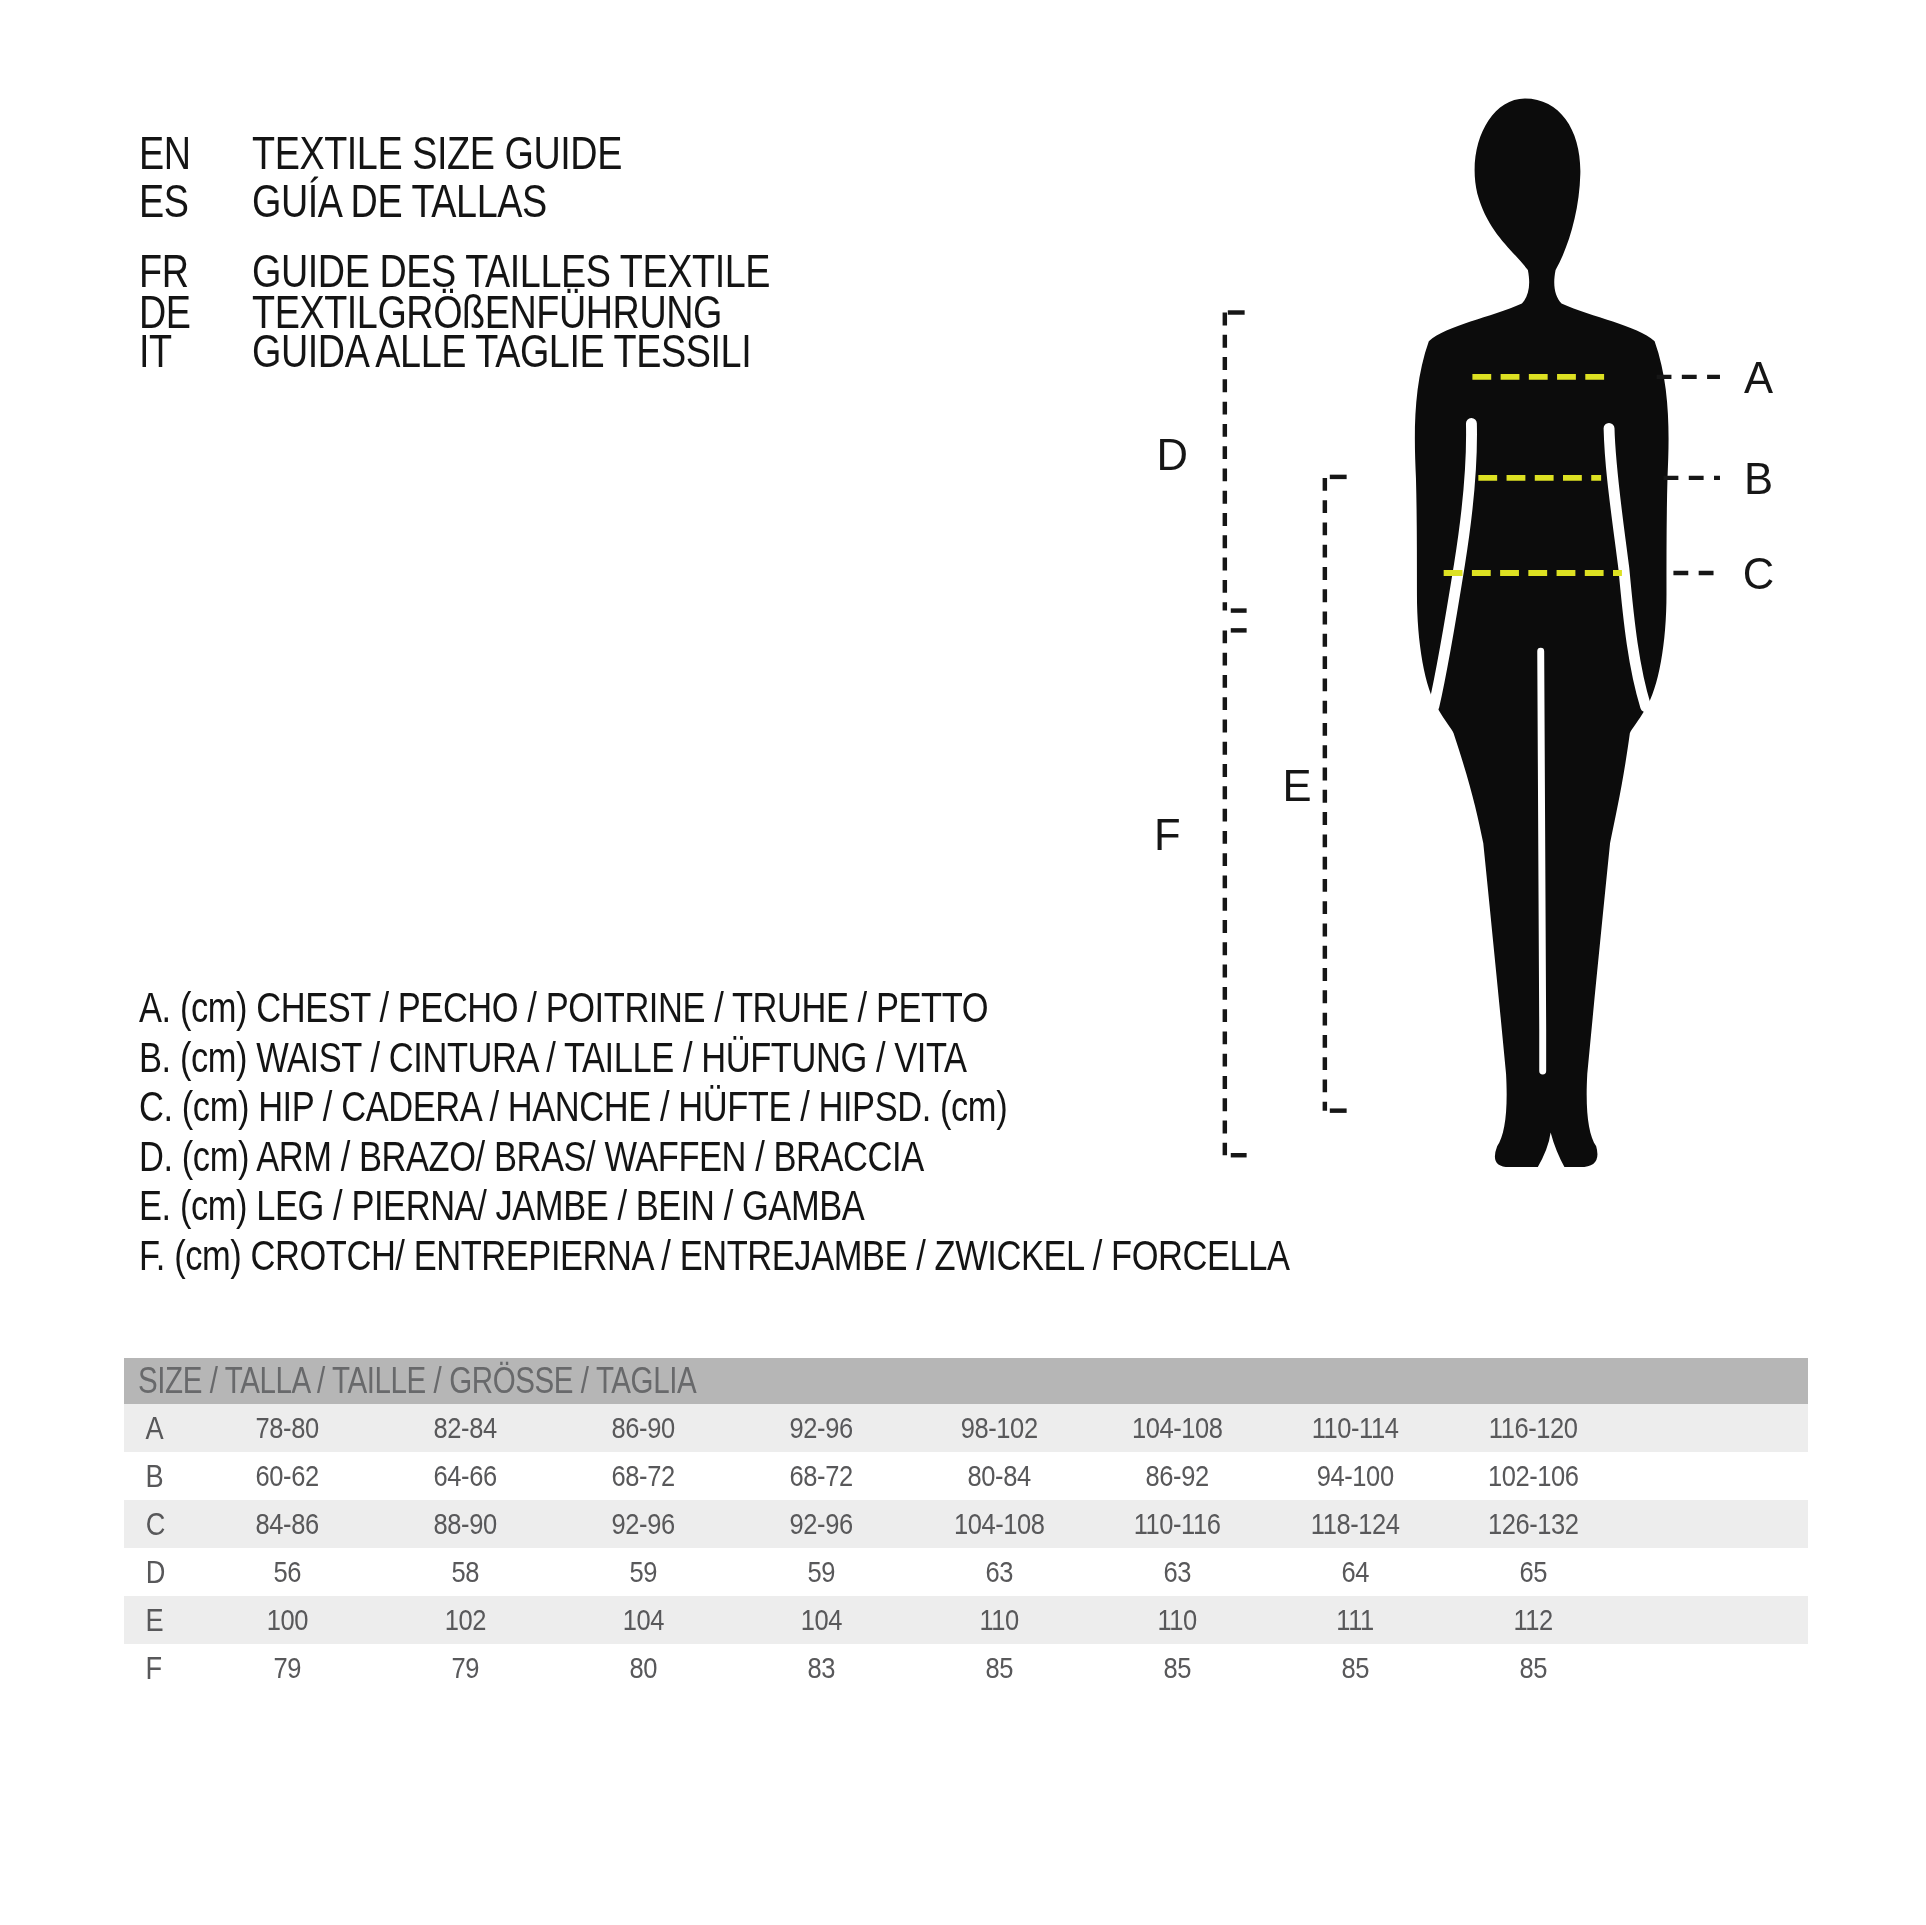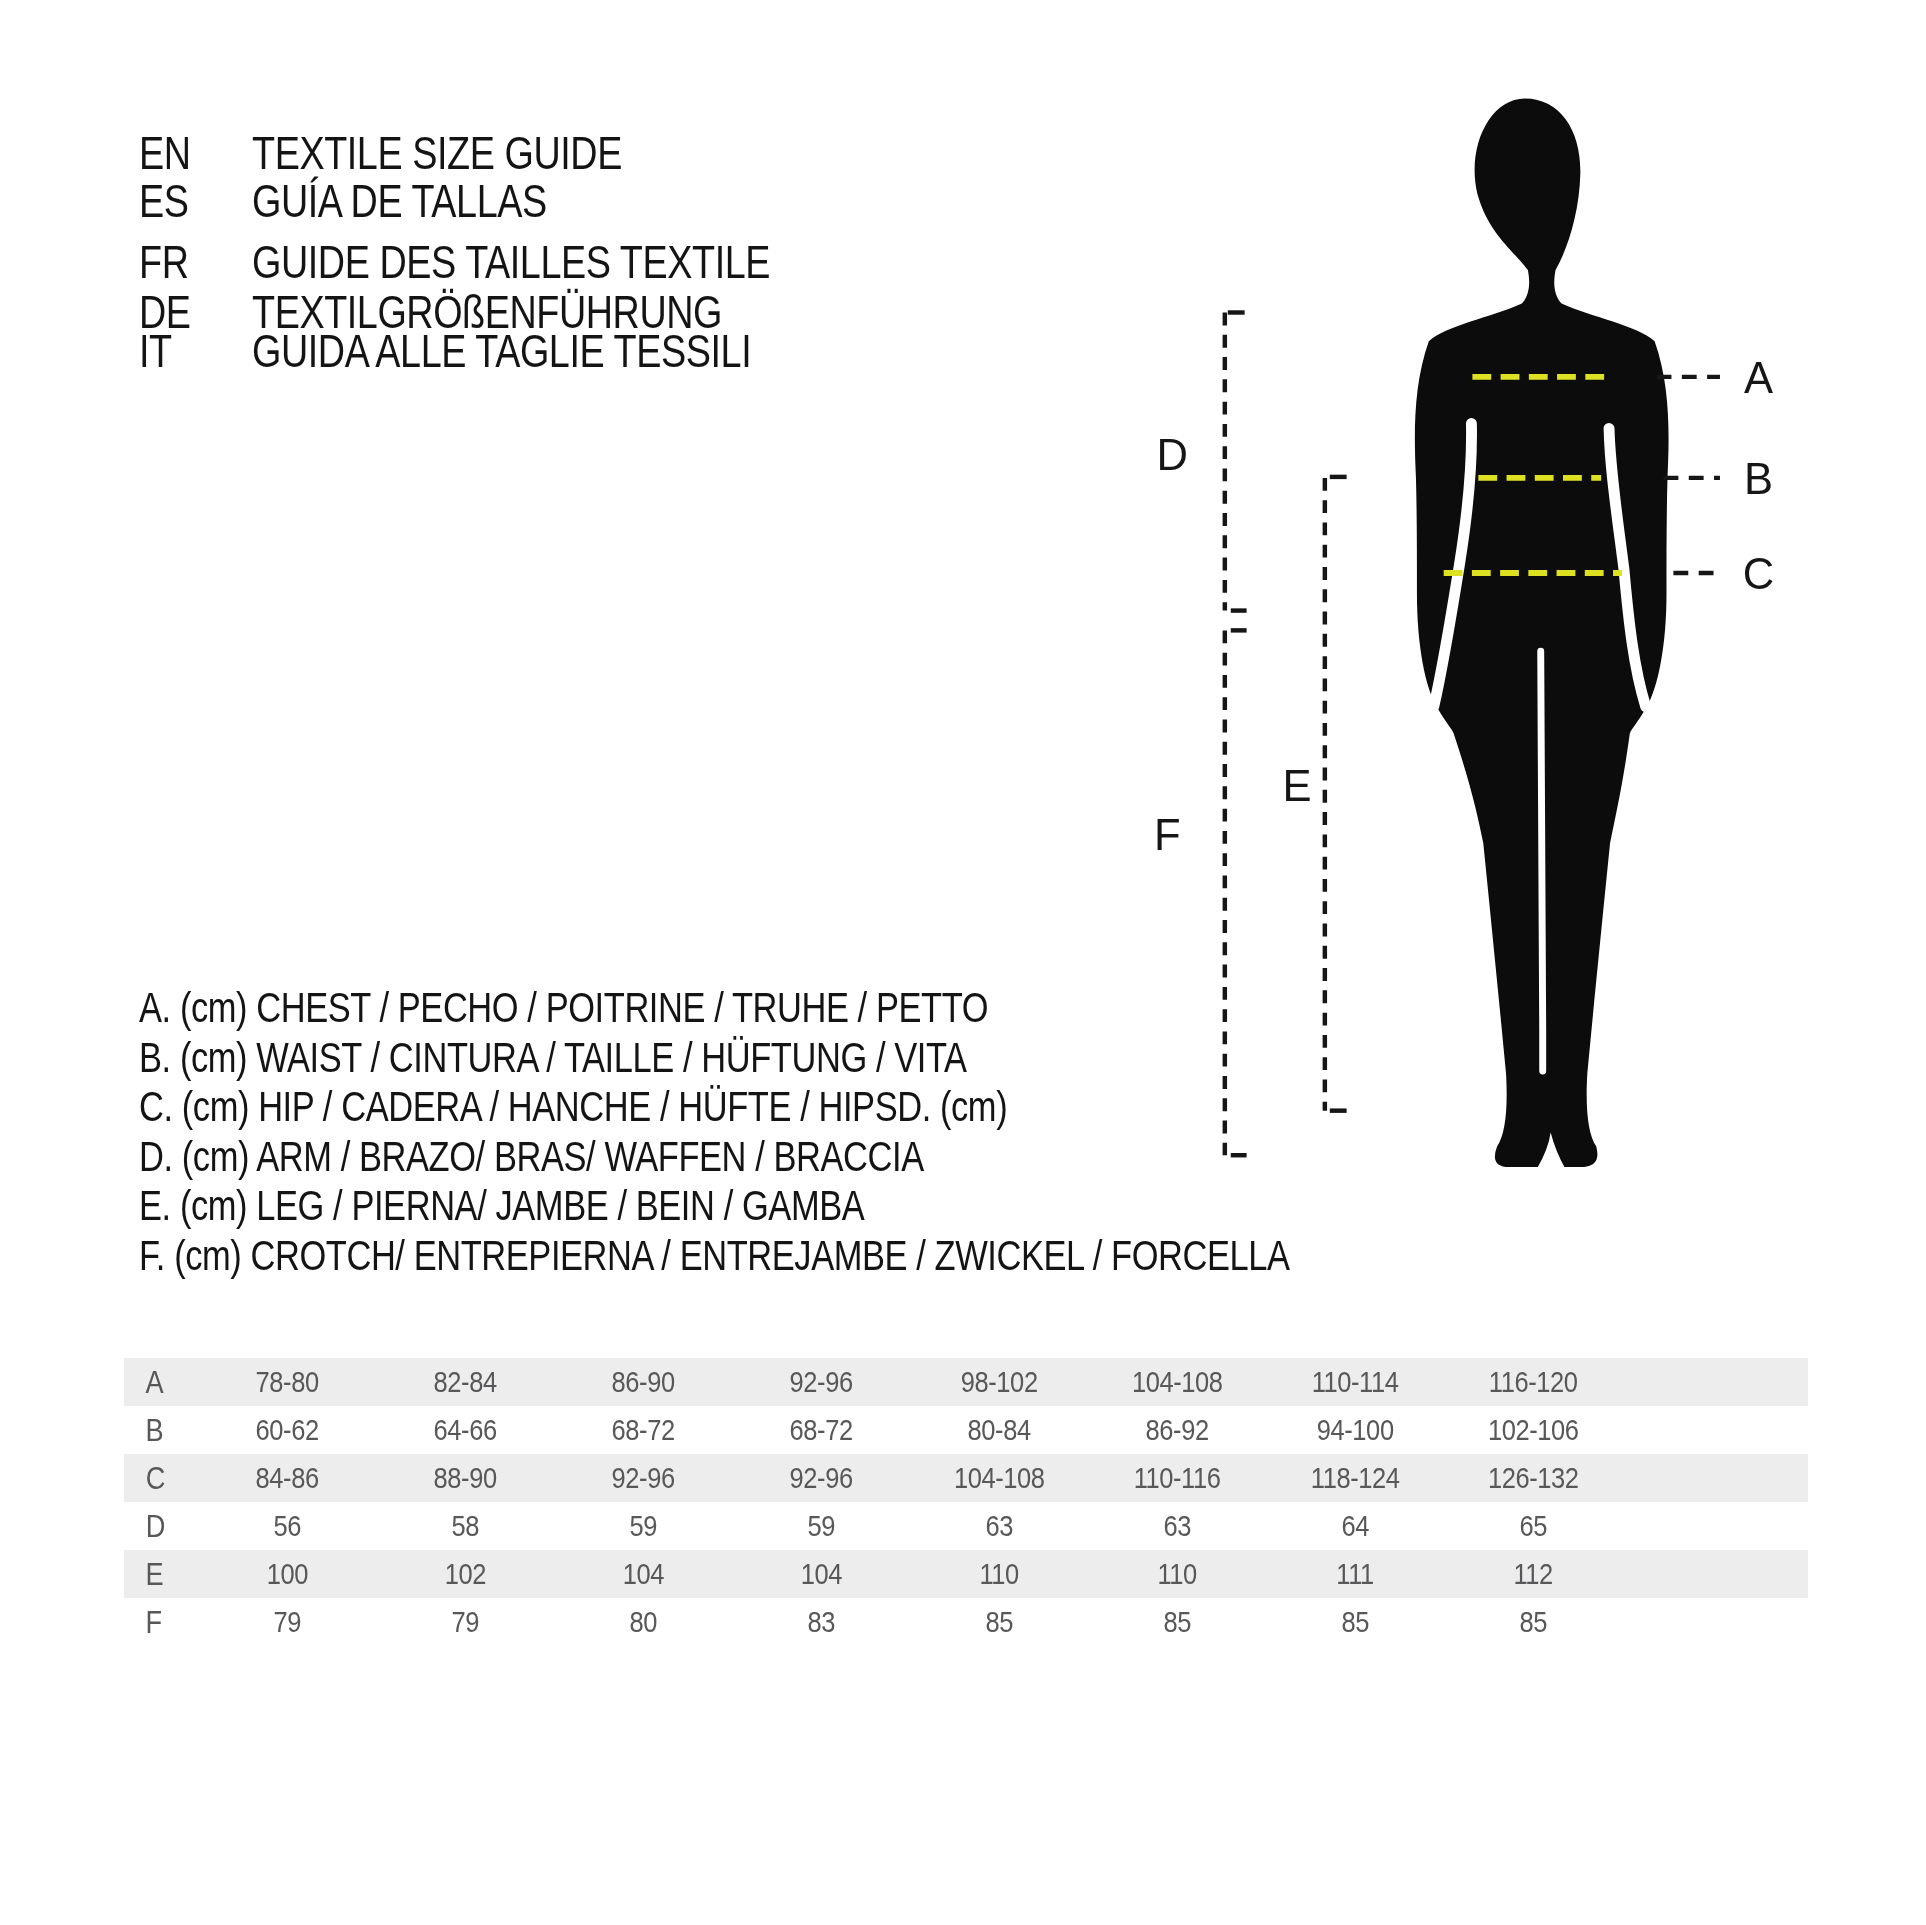--- a/index.html
+++ b/index.html
@@ -45,21 +45,21 @@
 
   <div>
     <div class="lang-row" style="top:128px">
       <span class="lang-code"><span class="cx">EN</span></span>
       <span class="cx">TEXTILE SIZE GUIDE</span>
     </div>
     <div class="lang-row" style="top:176px">
       <span class="lang-code"><span class="cx">ES</span></span>
       <span class="cx">GUÍA DE TALLAS</span>
     </div>
-    <div class="lang-row" style="top:237px">
+    <div class="lang-row" style="top:246px">
       <span class="lang-code"><span class="cx">FR</span></span>
       <span class="cx">GUIDE DES TAILLES TEXTILE</span>
     </div>
     <div class="lang-row" style="top:287px">
       <span class="lang-code"><span class="cx">DE</span></span>
       <span class="cx">TEXTILGRÖßENFÜHRUNG</span>
     </div>
     <div class="lang-row" style="top:326px">
       <span class="lang-code"><span class="cx">IT</span></span>
       <span class="cx">GUIDA ALLE TAGLIE TESSILI</span>
@@ -143,20 +143,23 @@
     <div class="legend-row" style="top:1157px">
         <span class="cx">E. (cm) LEG / PIERNA/ JAMBE / BEIN / GAMBA</span>
       </div>
     <div class="legend-row" style="top:1207px">
         <span class="cx">F. (cm) CROTCH/ ENTREPIERNA / ENTREJAMBE / ZWICKEL / FORCELLA</span>
       </div>
   </div>
 
 
   <div id="size-table">
+    <div class="band">
+      <span class="cx">SIZE / TALLA / TAILLE / GRÖSSE / TAGLIA</span>
+    </div>
 
 
     <div class="trow alt">
       <div class="tlabel"><span class="cxc">A</span></div>
       <div class="tcell"><span class="cxc">78-80</span></div>
       <div class="tcell"><span class="cxc">82-84</span></div>
       <div class="tcell"><span class="cxc">86-90</span></div>
       <div class="tcell"><span class="cxc">92-96</span></div>
       <div class="tcell"><span class="cxc">98-102</span></div>
       <div class="tcell"><span class="cxc">104-108</span></div>

